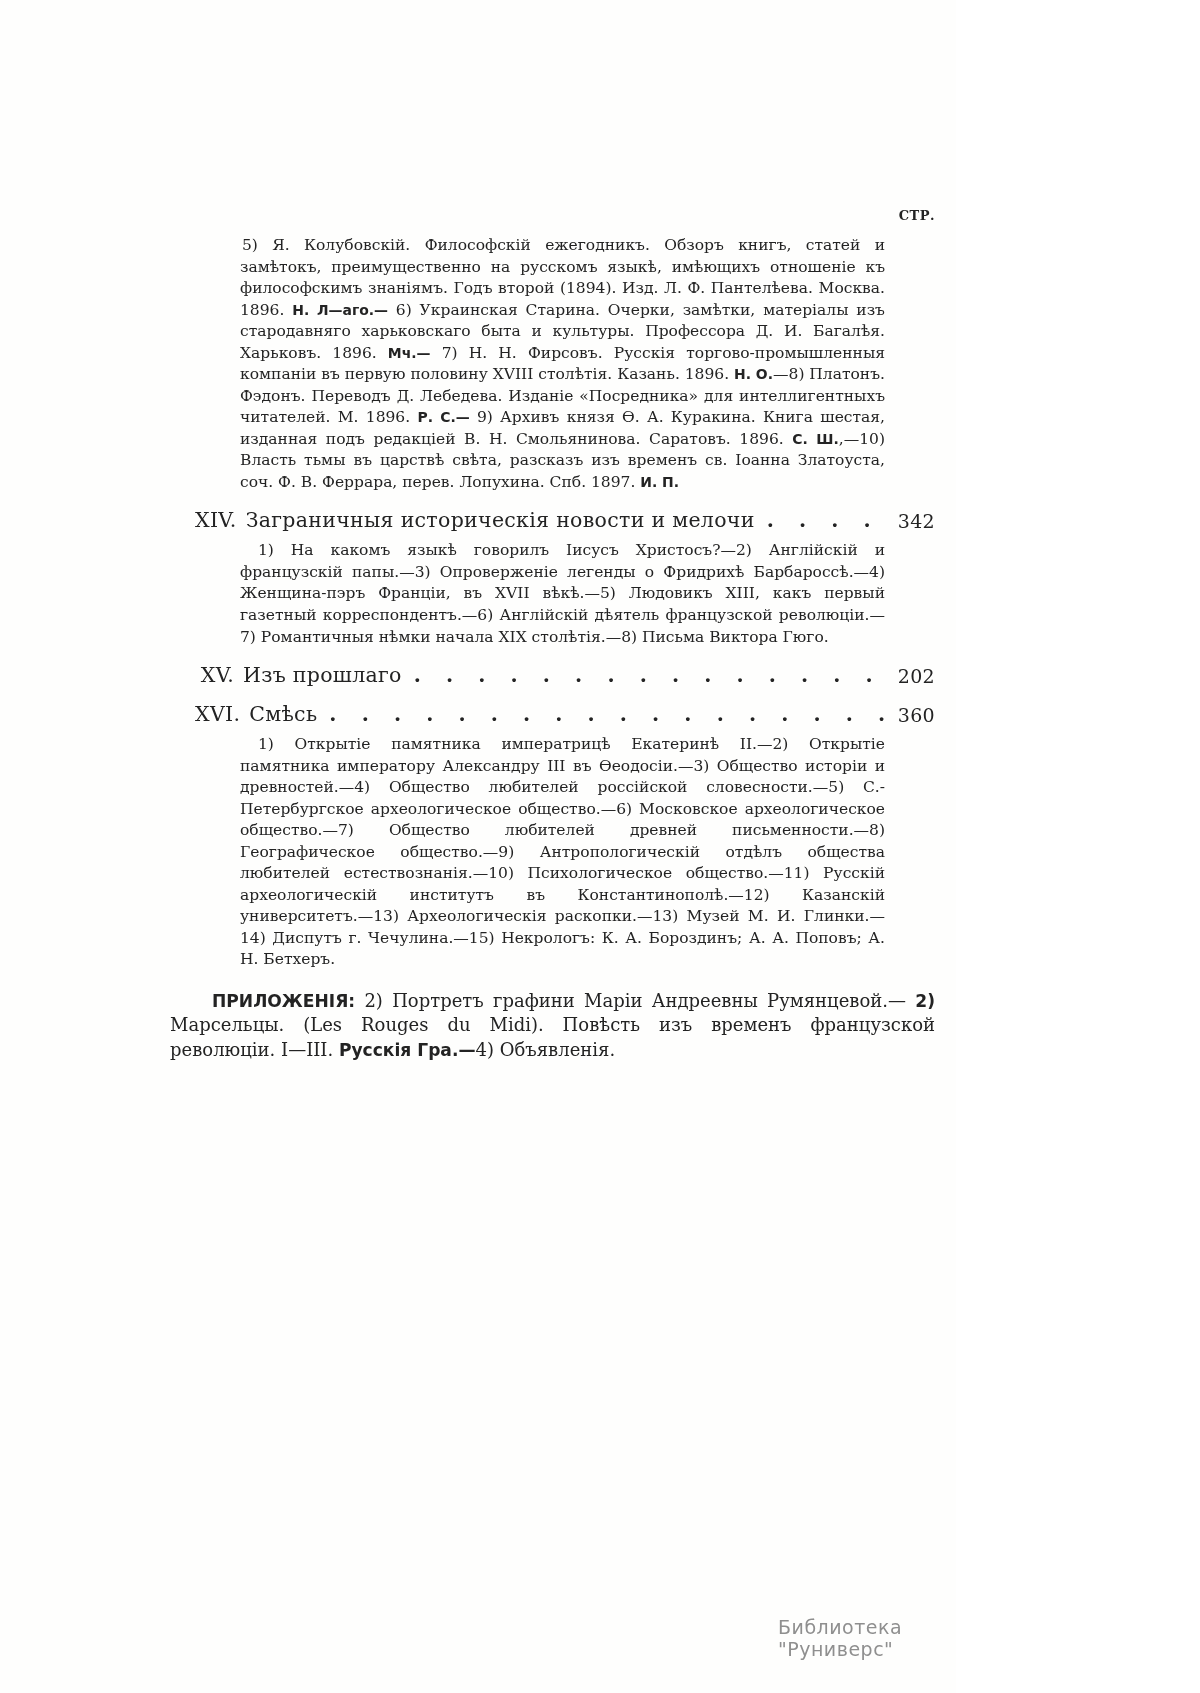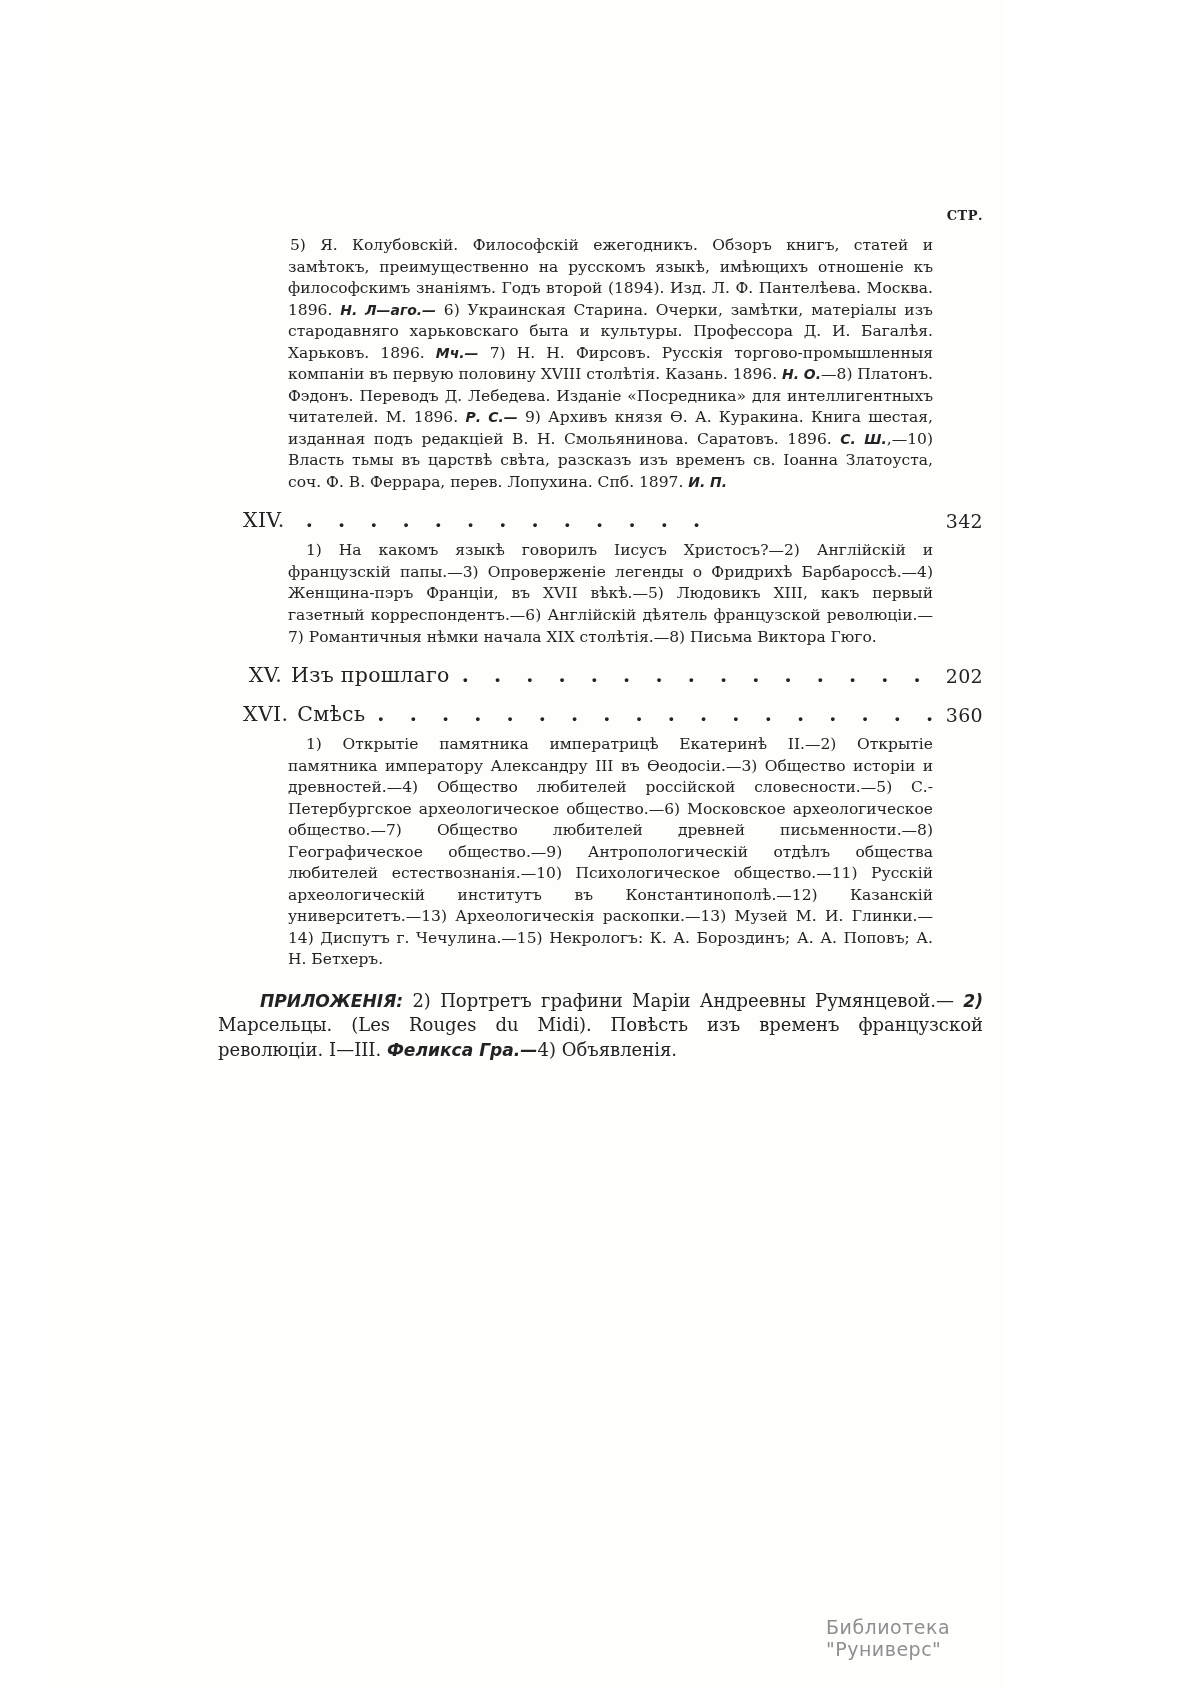--- a/index.html
+++ b/index.html
@@ -6,21 +6,20 @@
   * { margin: 0; padding: 0; box-sizing: border-box; }
   html, body { background: #ffffff; }
   .page {
     position: relative;
     width: 956px;
     height: 1693px;
     background: #fefefd;
     font-family: "DejaVu Serif", "Liberation Serif", serif;
     color: #232323;
     overflow: hidden;
-    margin-left: 48px;
   }
   .content {
     position: absolute;
     left: 195px;
     top: 208px;
     width: 740px;
   }
   .str {
     text-align: right;
     font-size: 13px;
@@ -35,21 +34,20 @@
     line-height: 1.39;
     text-align: justify;
   }
   .intro { text-indent: 2px; }
   .detail { text-indent: 18px; margin-top: 8px; }
   .detail-plain { text-indent: 2px; margin-top: 10px; text-align: left; }
   .b {
     font-family: "DejaVu Sans", "Liberation Sans", sans-serif;
     font-weight: 700;
     font-size: 0.9em;
-    font-style: italic;
   }
   .heading {
     display: flex;
     align-items: flex-end;
     font-size: 20.5px;
     margin-top: 15px;
     letter-spacing: 0.3px;
     white-space: nowrap;
   }
   .heading .numeral {
@@ -97,38 +95,39 @@
 
 <div class="page">
   <div class="content">
 
     <div class="str">СТР.</div>
 
     <p class="small-block intro"><span>5) Я. Колубовскій. Философскій ежегодникъ. Обзоръ книгъ, статей и замѣтокъ, преимущественно на русскомъ языкѣ, имѣющихъ отношеніе къ философскимъ знаніямъ. Годъ второй (1894). Изд. Л. Ф. Пантелѣева. Москва. 1896. </span><span class="b">Н. Л—аго.—</span><span> 6) Украинская Старина. Очерки, замѣтки, матеріалы изъ стародавняго харьковскаго быта и культуры. Профессора Д. И. Багалѣя. Харьковъ. 1896. </span><span class="b">Мч.—</span><span> 7) Н. Н. Фирсовъ. Русскія торгово-промышленныя компаніи въ первую половину XVIII столѣтія. Казань. 1896. </span><span class="b">Н. О.</span><span>—8) Платонъ. Фэдонъ. Переводъ Д. Лебедева. Изданіе «Посредника» для интеллигентныхъ читателей. М. 1896. </span><span class="b">Р. С.—</span><span> 9) Архивъ князя Ѳ. А. Куракина. Книга шестая, изданная подъ редакціей В. Н. Смольянинова. Саратовъ. 1896. </span><span class="b">С. Ш.</span><span>,—10) Власть тьмы въ царствѣ свѣта, разсказъ изъ временъ св. Іоанна Златоуста, соч. Ф. В. Феррара, перев. Лопухина. Спб. 1897. </span><span class="b">И. П.</span></p>
 
     <div class="heading">
       <span class="numeral">XIV.</span>
+      <span class="title">Заграничныя историческія новости и мелочи</span>
       <span class="dots">. . . . . . . . . . . . .</span>
       <span class="pagenum">342</span>
     </div>
     <p class="small-block detail"><span>1) На какомъ языкѣ говорилъ Іисусъ Христосъ?—2) Англійскій и французскій папы.—3) Опроверженіе легенды о Фридрихѣ Барбароссѣ.—4) Женщина-пэръ Франціи, въ XVII вѣкѣ.—5) Людовикъ XIII, какъ первый газетный корреспондентъ.—6) Англійскій дѣятель французской революціи.—7) Романтичныя нѣмки начала XIX столѣтія.—8) Письма Виктора Гюго.</span></p>
 
     <div class="heading">
       <span class="numeral">XV.</span>
       <span class="title">Изъ прошлаго</span>
       <span class="dots">. . . . . . . . . . . . . . . . . . . . . . . . . .</span>
       <span class="pagenum">202</span>
     </div>
 
     <div class="heading">
       <span class="numeral">XVI.</span>
       <span class="title">Смѣсь</span>
       <span class="dots">. . . . . . . . . . . . . . . . . . . . . . . . . . . .</span>
       <span class="pagenum">360</span>
     </div>
     <p class="small-block detail"><span>1) Открытіе памятника императрицѣ Екатеринѣ II.—2) Открытіе памятника императору Александру III въ Ѳеодосіи.—3) Общество исторіи и древностей.—4) Общество любителей россійской словесности.—5) С.-Петербургское археологическое общество.—6) Московское археологическое общество.—7) Общество любителей древней письменности.—8) Географическое общество.—9) Антропологическій отдѣлъ общества любителей естествознанія.—10) Психологическое общество.—11) Русскій археологическій институтъ въ Константинополѣ.—12) Казанскій университетъ.—13) Археологическія раскопки.—13) Музей М. И. Глинки.—14) Диспутъ г. Чечулина.—15) Некрологъ: К. А. Бороздинъ; А. А. Поповъ; А. Н. Бетхеръ.</span></p>
 
-    <p class="appendix"><span class="b">ПРИЛОЖЕНІЯ:</span><span> 2) Портретъ графини Маріи Андреевны Румянцевой.— </span><span class="b">2)</span><span> Марсельцы. (Les Rouges du Midi). Повѣсть изъ временъ французской революціи. I—III. </span><span class="b">Феликса Гра.—</span><span>4) Объявленія.</span></p>
+    <p class="appendix"><span class="b">ПРИЛОЖЕНІЯ:</span><span> 2) Портретъ графини Маріи Андреевны Румянцевой.— </span><span class="b">2)</span><span> Марсельцы. (Les Rouges du Midi). Повѣсть изъ временъ французской революціи. I—III. </span><span class="b">Русскія Гра.—</span><span>4) Объявленія.</span></p>
 
   </div>
 
   <div class="watermark">Библиотека "Руниверс"</div>
 </div>
 
 </body></html>

